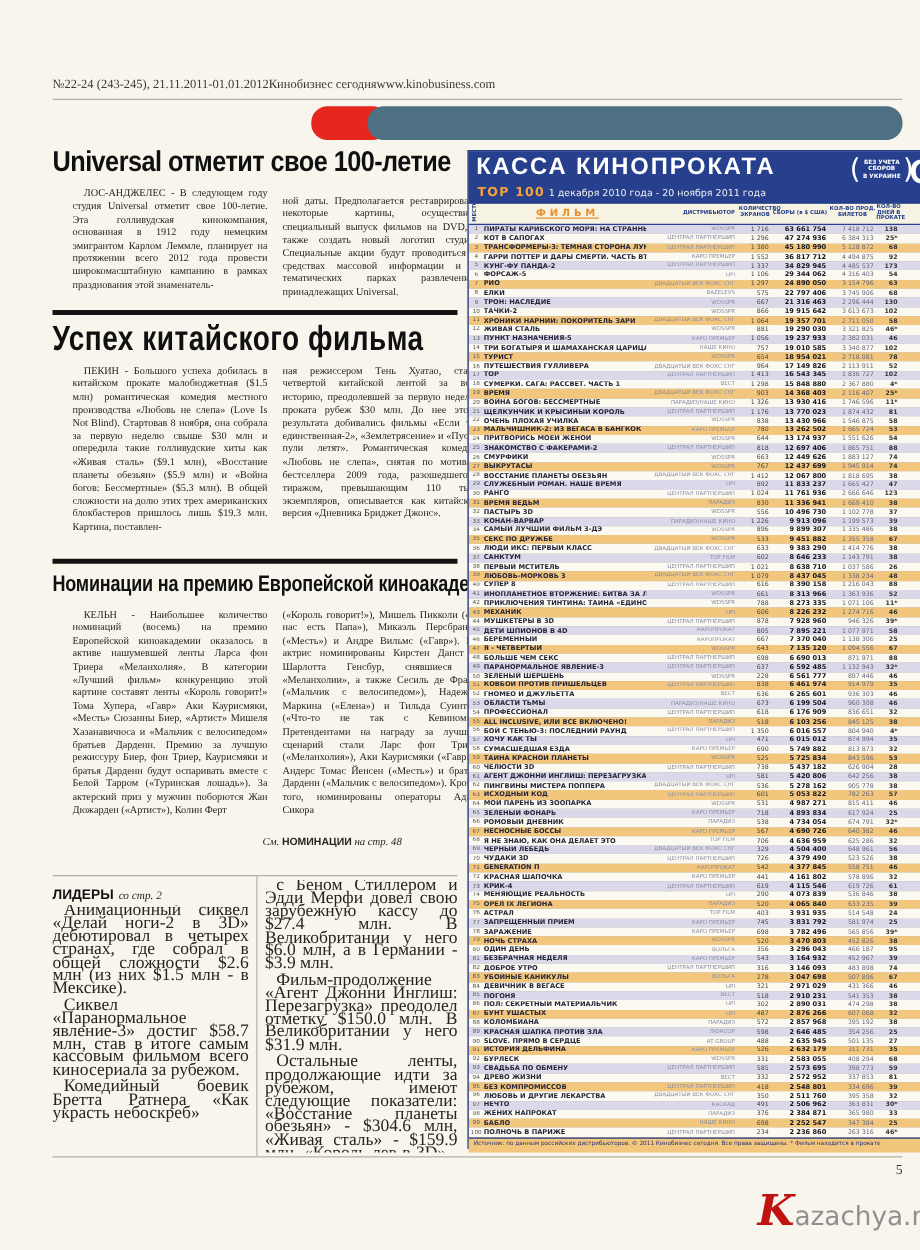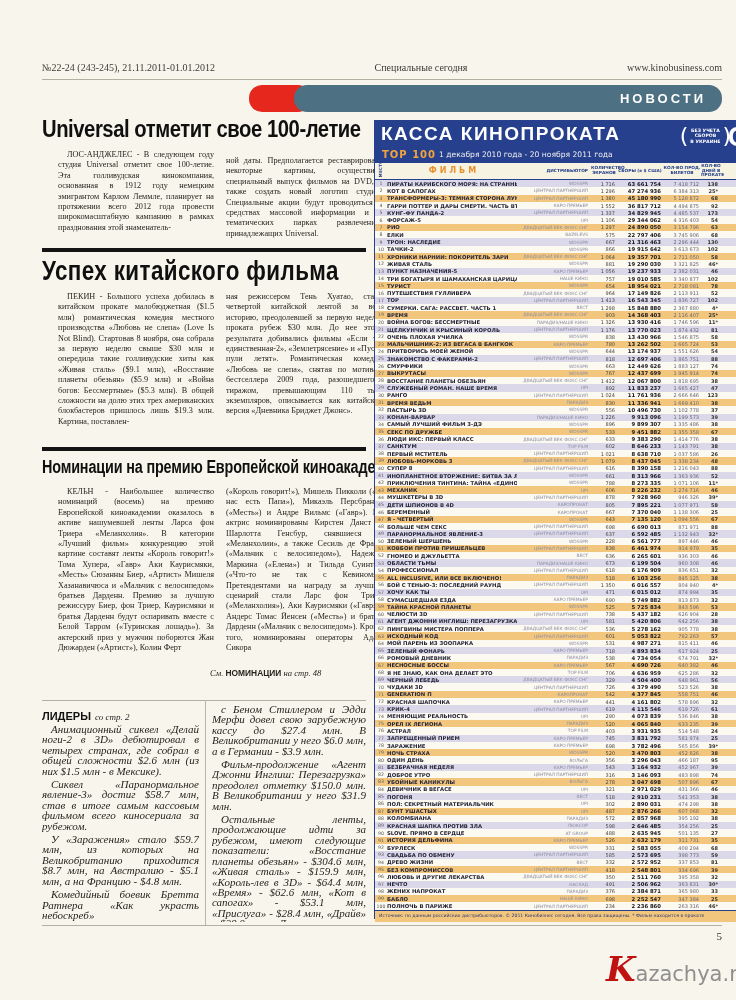--- a/index.html
+++ b/index.html
@@ -1,22 +1,22 @@
 <!DOCTYPE html>
 <html><head>
 <meta charset="utf-8">
 <style>
   html,body{margin:0;padding:0;background:#e8e6da;}
   .sheet{position:relative;width:736px;height:1000px;background:#f8f6ec;overflow:hidden;
          font-family:"Liberation Serif",serif;color:#222;}
   .abs{position:absolute;}
 
   
-  .mast{top:62px;left:42px;width:680px;display:flex;justify-content:space-between;
-        font-size:10px;color:#3c3a34;gap:44px;}
+  .mast{top:62px;left:42px;width:680px;display:flex;justify-content:flex-start;
+        font-size:10px;color:#3c3a34;}
   .mast span{white-space:nowrap;}
   .rule{background:#b3b0a2;height:1px;}
   .band-teal{top:85px;left:294px;width:428px;height:27px;background:#4d7183;border-radius:13px;}
   .band-red{top:85px;left:249px;width:62px;height:27px;background:#e5271d;border-radius:13px;}
   .band-label{top:85px;left:294px;width:412px;height:27px;line-height:27px;text-align:right;
         color:#fff;font-family:"Liberation Sans",sans-serif;font-weight:bold;font-size:13px;
         letter-spacing:3px;}
 
   
   .headline{font-family:"Liberation Sans",sans-serif;font-weight:bold;color:#101010;
@@ -27,21 +27,21 @@
   .acol{font-size:8.2px;line-height:10.4px;text-align:justify;color:#26241f;overflow:hidden;margin-left:16px;}
   .indent{text-indent:9px;display:block;}
   .blackbar{background:#141414;height:4px;}
   .seeref{font-size:8.6px;color:#26241f;text-align:left;}
   .seeref b{font-family:"Liberation Sans",sans-serif;font-size:8.4px;}
   .seeref i{font-style:italic;}
 
   
   .lead-label{font-family:"Liberation Sans",sans-serif;font-weight:bold;font-size:11px;color:#111;}
   .lead-from{font-style:italic;font-size:9px;}
-  .lcol p{margin:0 0 3px 0;text-indent:9px;font-size:11px;line-height:10.4px;text-align:justify;color:#26241f;font-style:italic;}
+  .lcol p{margin:0 0 3px 0;text-indent:9px;font-size:14px;line-height:10.4px;text-align:justify;color:#26241f;}
   .vdiv{width:1px;background:#b9b6a8;}
 
   
   .bo{top:120px;left:374px;width:416px;height:799px;border:1px solid #27408e;
       box-sizing:border-box;background:#a3a3a3;font-family:"DejaVu Sans",sans-serif;}
   .bo-head{position:relative;height:42px;background:#27408e;color:#fff;}
   .bo-title{position:absolute;left:6px;top:2px;font-size:19px;font-weight:bold;letter-spacing:1.5px;
       font-family:"Liberation Sans",sans-serif;white-space:nowrap;}
   .bo-top{position:absolute;left:7px;bottom:3px;font-size:10px;font-weight:bold;color:#f2a33c;
       letter-spacing:1px;}
@@ -49,21 +49,21 @@
   .bo-note{position:absolute;right:58px;top:4px;display:flex;align-items:center;color:#fff;}
   .bo-note .par{font-size:22px;font-weight:normal;line-height:22px;}
   .bo-note .stack{font-size:4.6px;line-height:5.4px;text-align:center;font-weight:bold;width:34px;}
   .bo-region{position:absolute;right:4px;top:1px;font-size:27px;font-weight:bold;
       font-family:Liberation Sans, sans-serif;letter-spacing:1px;}
   .bo-cols{display:flex;align-items:center;height:16px;background:#f7f3e2;
       border-bottom:1px solid #27408e;color:#27408e;font-weight:bold;}
   .bo-cols .ch{box-sizing:border-box;font-size:4.3px;line-height:4.8px;text-align:center;}
   .ch-rank{width:12px;transform:rotate(-90deg);font-size:3.6px;}
   .ch-film{width:130px;text-align:left;color:#e8912d;font-size:8px!important;
-      letter-spacing:3px;padding-left:4px;}
+      letter-spacing:3px;padding-left:4px;text-decoration:underline;}
   .ch-dist{width:74px;text-align:right!important;padding-right:3px;}
   .ch-screens{width:26px;}.ch-gross{width:46px;}.ch-tickets{width:38px;}.ch-days{width:20px;}
   .bo-body{height:730px;overflow:hidden;}
   .bo-row{display:flex;align-items:center;height:7.3px;background:#fbf9f0;}
   .bo-row.lav{background:#dbd9e9;}
   .bo-row.tan{background:#f2c67c;}
   .bo-row span{box-sizing:border-box;white-space:nowrap;overflow:hidden;}
   .c-rank{width:12px;text-align:center;color:#555;font-size:4.6px;}
   .c-title{width:130px;font-weight:bold;color:#25253a;font-size:5.3px;}
   .c-dist{width:74px;text-align:right;color:#8a8ca6;font-size:4.4px;padding-right:3px;}
@@ -80,28 +80,27 @@
       color:#c11212;font-size:34px;line-height:30px;}
   .wm-t{font-family:"DejaVu Sans",sans-serif;color:#8f8f8f;font-size:21px;}
 </style>
 </head>
 <body>
 
 <div class="sheet">
 
   <div class="abs mast">
     <span>№22-24 (243-245), 21.11.2011-01.01.2012</span>
-    <span>Специальные сегодня</span>
+    <span>Кинобизнес сегодня</span>
     <span>www.kinobusiness.com</span>
   </div>
   <div class="abs rule" style="top:79px;left:42px;width:680px;"></div>
 
   <div class="abs band-red"></div>
   <div class="abs band-teal"></div>
-  <div class="abs band-label">НОВОСТИ</div>
 
   <div class="abs headline h1a">Universal отметит свое 100-летие</div>
   <div class="abs acol" style="top:150px;left:42px;width:156px;height:96px;">
     <span class="indent">ЛОС-АНДЖЕЛЕС - В следующем году студия Universal отметит свое 100-летие. Эта голливудская кинокомпания, основанная в 1912 году немецким эмигрантом Карлом Леммле, планирует на протяжении всего 2012 года провести широкомасштабную кампанию в рамках празднования этой знаменатель-</span>
     </div>
   <div class="abs acol" style="top:156px;left:210px;width:156px;height:96px;">
     <span>ной даты. Предполагается реставрировать некоторые картины, осуществить специальный выпуск фильмов на DVD, а также создать новый логотип студии. Специальные акции будут проводиться в средствах массовой информации и в тематических парках развлечений, принадлежащих Universal.</span></div>
   <div class="abs blackbar" style="top:248px;left:42px;width:324px;"></div>
 
   <div class="abs headline h2a">Успех китайского фильма</div>
@@ -125,21 +124,20 @@
   </div>
 
   <div class="abs rule" style="top:700px;left:42px;width:324px;"></div>
   <div class="abs" style="top:706px;left:42px;">
     <span class="lead-label">ЛИДЕРЫ</span>
     <span class="lead-from">со стр. 2</span>
   </div>
   <div class="abs lcol" style="top:724px;left:42px;width:157px;height:198px;overflow:hidden;">
       <p>Анимационный сиквел «Делай ноги-2 в 3D» дебютировал в четырех странах, где собрал в общей сложности $2.6 млн (из них $1.5 млн - в Мексике).</p>
       <p>Сиквел «Паранормальное явление-3» достиг $58.7 млн, став в итоге самым кассовым фильмом всего киносериала за рубежом.</p>
-      <p>У «Заражения» стало $59.7 млн, из которых на Великобританию приходится $8.7 млн, на Австралию - $5.1 млн, а на Францию - $4.8 млн.</p>
       <p>Комедийный боевик Бретта Ратнера «Как украсть небоскреб»</p>
     </div>
   <div class="abs lcol" style="top:704px;left:212px;width:154px;height:218px;overflow:hidden;">
       <p>с Беном Стиллером и Эдди Мерфи довел свою зарубежную кассу до $27.4 млн. В Великобритании у него $6.0 млн, а в Германии - $3.9 млн.</p>
       <p>Фильм-продолжение «Агент Джонни Инглиш: Перезагрузка» преодолел отметку $150.0 млн. В Великобритании у него $31.9 млн.</p>
       <p>Остальные ленты, продолжающие идти за рубежом, имеют следующие показатели: «Восстание планеты обезьян» - $304.6 млн, «Живая сталь» - $159.9 млн, «Король-лев в 3D» - $64.4 млн, «Время» - $62.6 млн, «Кот в сапогах» - $53.1 млн, «Прислуга» - $28.4 млн, «Драйв» - $28.0 млн, «Детская полиция» (Франция) - $16.6 млн, «Расплата» - $13.5 млн, «История дельфина» - $13.1 млн, «Нечто» - $6.0 млн.</p>
     </div>
   <div class="abs vdiv" style="top:700px;left:205px;height:225px;"></div>
 
   <div class="abs rule" style="top:925px;left:42px;width:680px;"></div>

